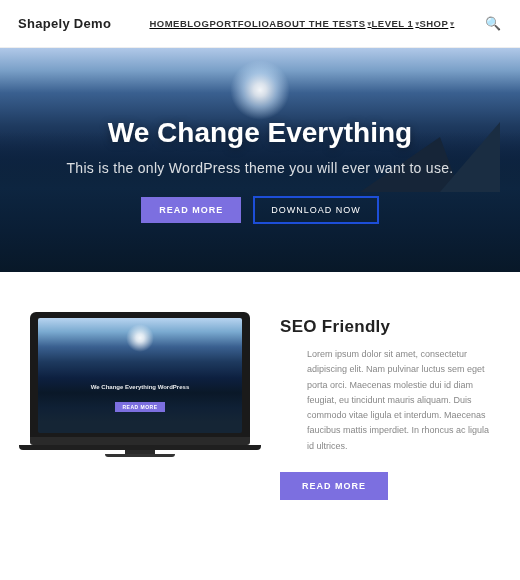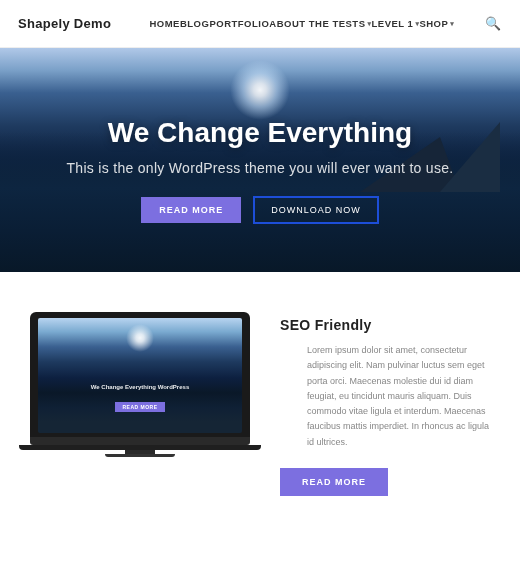--- a/index.html
+++ b/index.html
@@ -18,20 +18,21 @@
       font-size: 13px;
       font-weight: 700;
       color: #222;
       letter-spacing: 0.3px;
       min-width: 100px;
     }
     .nav {
       display: flex;
       flex: 1;
       justify-content: center;
+      text-decoration: underline;
     }
     .nav-item {
       font-size: 9.5px;
       font-weight: 600;
       color: #333;
       text-transform: uppercase;
       letter-spacing: 0.5px;
       cursor: pointer;
       display: flex;
       align-items: center;
@@ -283,21 +284,21 @@
       margin: 0 auto;
       border-radius: 0 0 3px 3px;
     }
 
     
     .feature-text {
       flex: 1;
       padding-top: 5px;
     }
     .feature-title {
-      font-size: 14px;
+      font-size: 17px;
       font-weight: 700;
       color: #222;
       margin-bottom: 10px;
       letter-spacing: 0.3px;
     }
     .feature-desc {
       font-size: 9px;
       color: #888;
       line-height: 1.7;
       margin-bottom: 18px;

